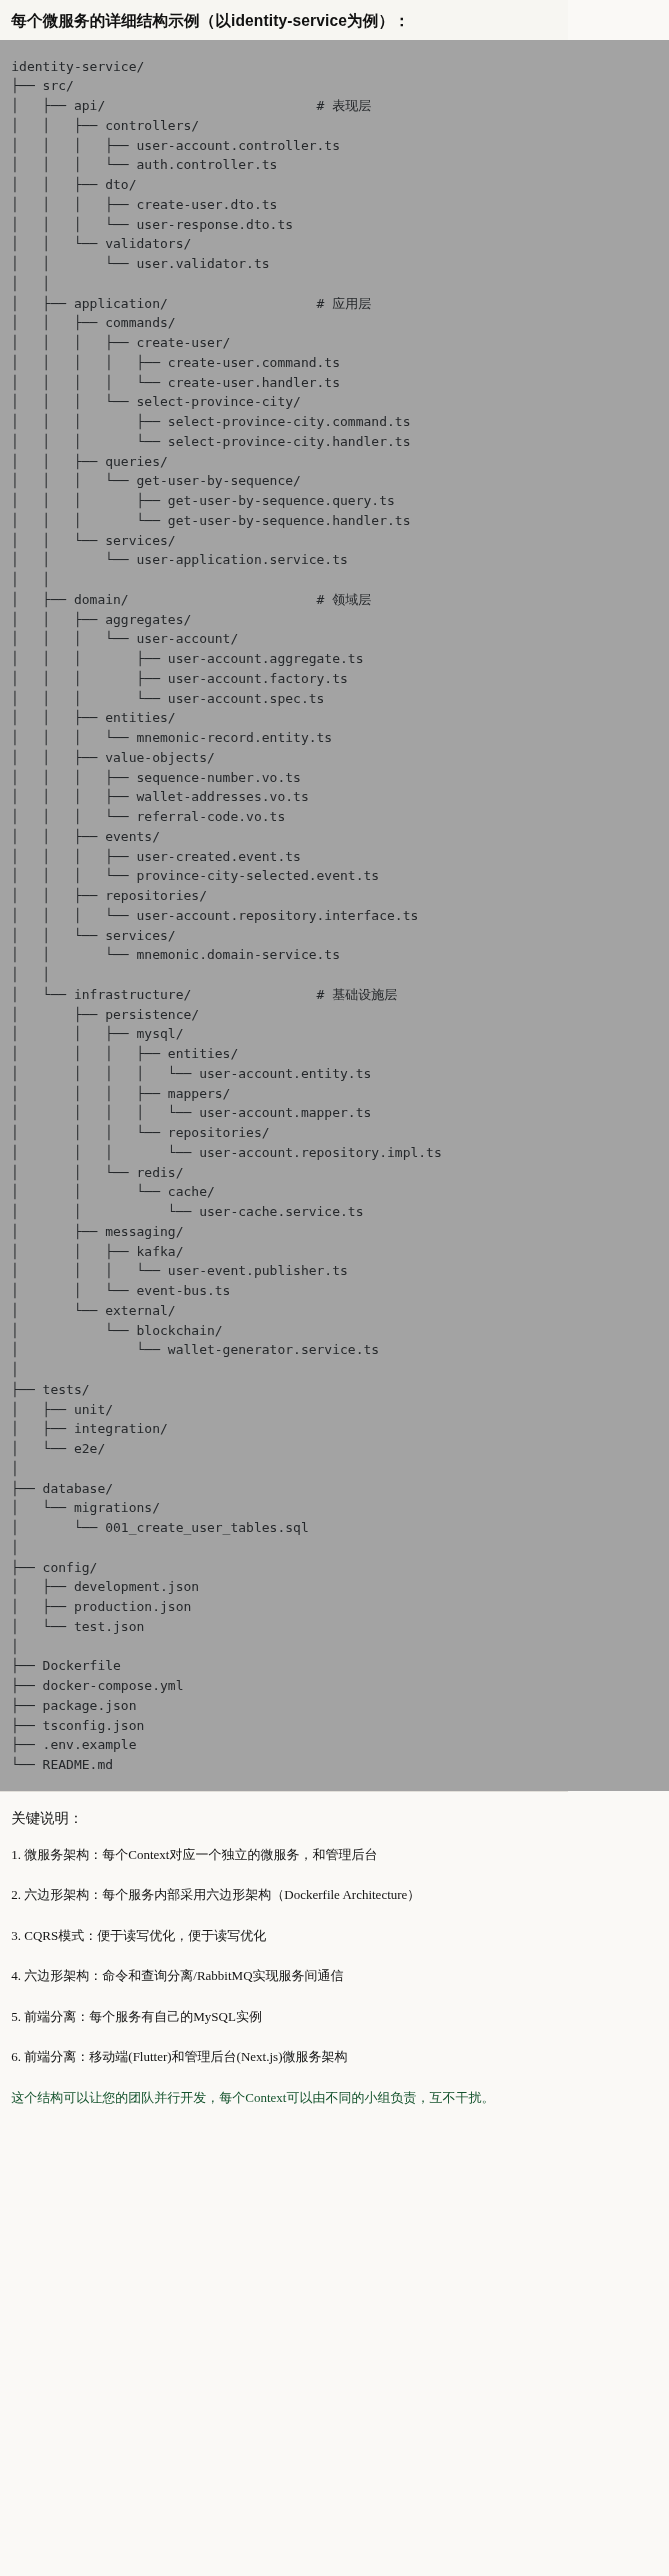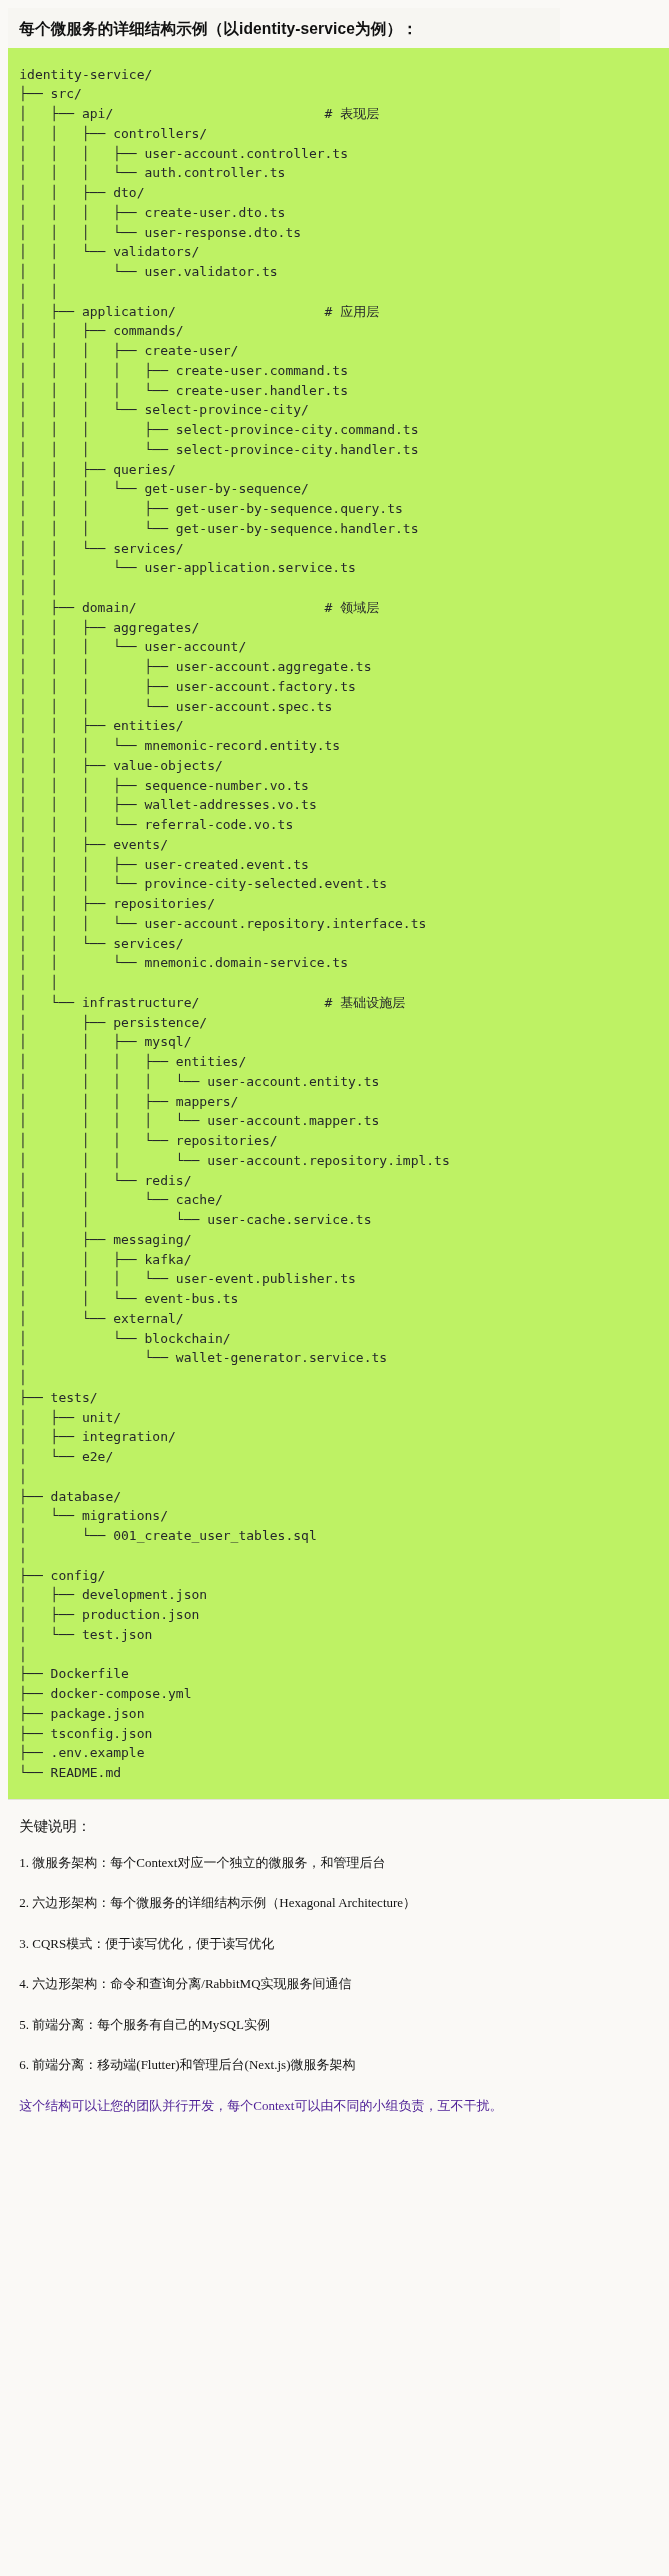--- a/index.html
+++ b/index.html
@@ -10,41 +10,41 @@
   body {
     width: 669px;
     font-family: "Liberation Sans", sans-serif;
     color: #1c1c1c;
     -webkit-font-smoothing: antialiased;
   }
   .page {
     width: 568px;
     box-sizing: border-box;
     background: #faf9f6;
-    padding: 8px;
+    padding: 0;
   }
   .title-block {
     padding: 10px 11.3px 8.8px 11.3px;
     background: #f7f6f2;
   }
   .doc-title {
     font-size: 15.6px;
     font-weight: bold;
     line-height: 1.35;
     letter-spacing: 0.1px;
     color: #111111;
     margin: 0;
   }
   .divider {
     height: 0.6px;
     background: #e2e0da;
     width: 100%;
   }
   .code-block {
-    background: #bef264;
+    background: #a3a3a3;
     padding: 16.3px 11.3px 16.3px 11.3px;
     box-sizing: border-box;
     width: 669px;
   }
   pre.tree {
     margin: 0;
     font-family: "DejaVu Sans Mono", "Liberation Mono", monospace;
     font-size: 13px;
     line-height: 1.52;
     color: #25282b;
@@ -90,21 +90,21 @@
   }
   .note-sep {
     font-weight: normal;
   }
   .note-desc {
     font-weight: normal;
   }
   .closing {
     font-size: 13px;
     line-height: 1.55;
-    color: #4c1d95;
+    color: #14532d;
     font-family: "Liberation Serif", serif;
     margin: 6.3px 0 15px 0;
     padding: 0 0 0 0;
   }
 </style>
 </head>
 <body>
 
 <div class="page">
 
@@ -207,21 +207,21 @@
   <div class="divider"></div>
 
   <div class="notes-block">
     <div class="notes-title">关键说明：</div>
 
     <ol class="notes-list">
       <li>
         <span class="note-term">微服务架构</span><span class="note-sep">：</span><span class="note-desc">每个Context对应一个独立的微服务，和管理后台</span>
       </li>
       <li>
-        <span class="note-term">六边形架构</span><span class="note-sep">：</span><span class="note-desc">每个微服务的详细结构示例（Hexagonal Architecture）</span>
+        <span class="note-term">六边形架构</span><span class="note-sep">：</span><span class="note-desc">每个服务内部采用六边形架构（Dockerfile Architecture）</span>
       </li>
       <li>
         <span class="note-term">CQRS模式</span><span class="note-sep">：</span><span class="note-desc">便于读写优化，便于读写优化</span>
       </li>
       <li>
         <span class="note-term">六边形架构</span><span class="note-sep">：</span><span class="note-desc">命令和查询分离/RabbitMQ实现服务间通信</span>
       </li>
       <li>
         <span class="note-term">前端分离</span><span class="note-sep">：</span><span class="note-desc">每个服务有自己的MySQL实例</span>
       </li>

